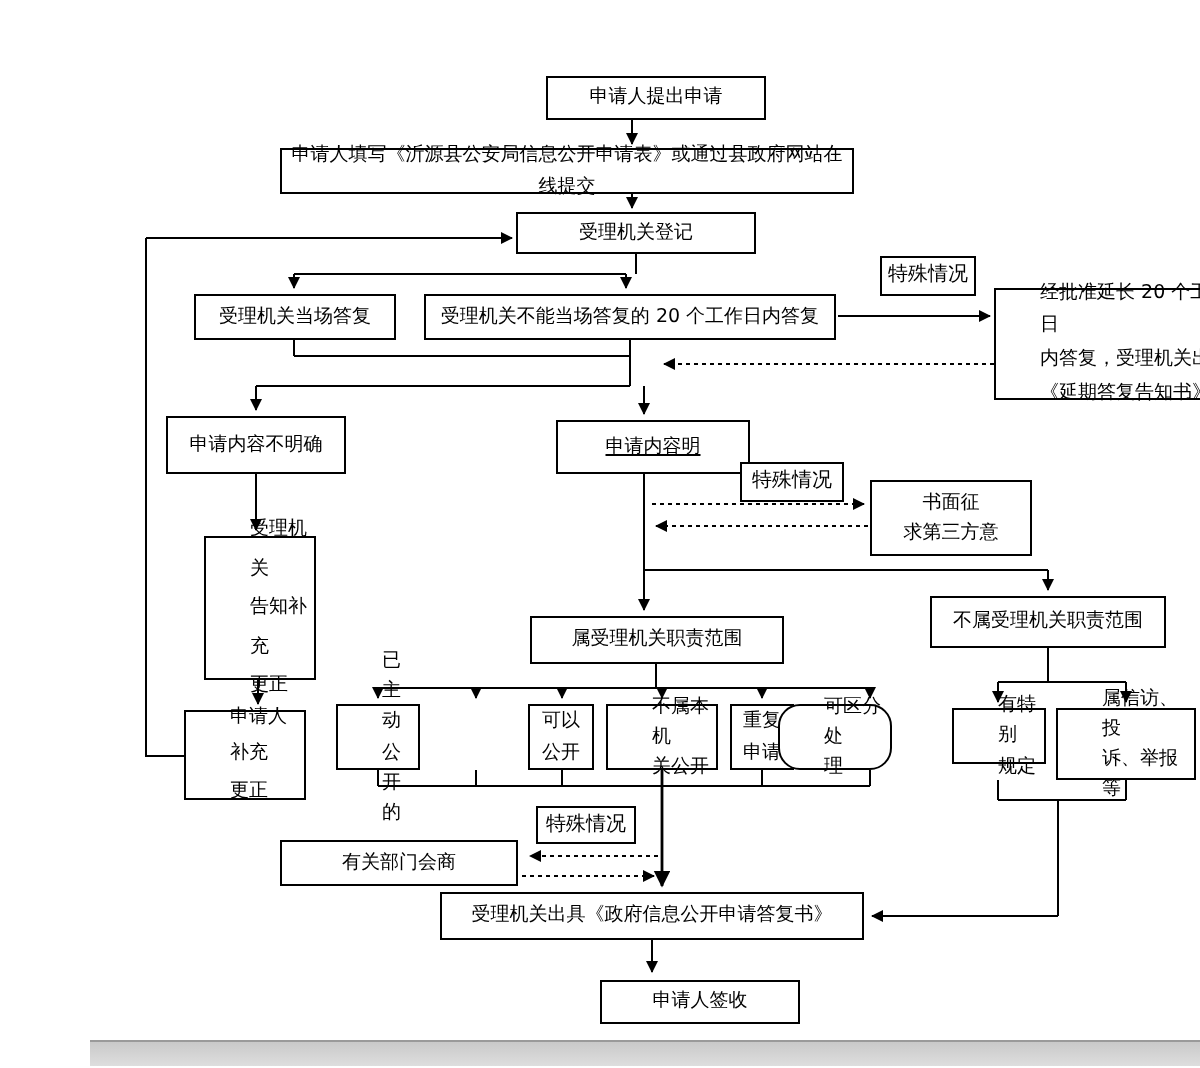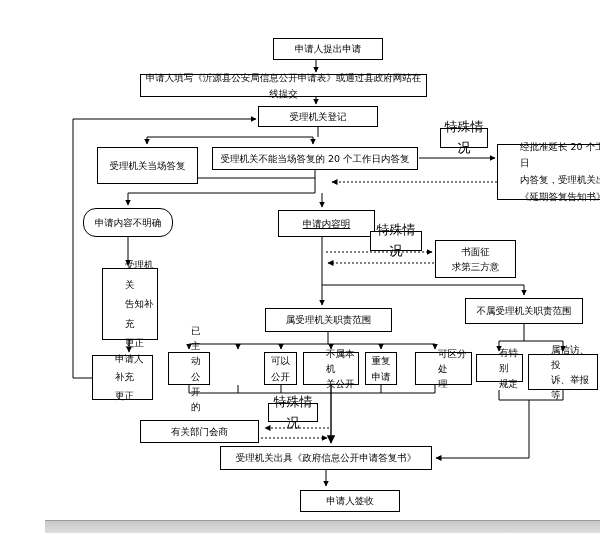--- a/index.html
+++ b/index.html
@@ -7,43 +7,43 @@
     position:relative;width:600px;height:534px;background:#ffffff;overflow:hidden;
     font-family:"DejaVu Sans",sans-serif;color:#000;margin-left:45px;
   }
   svg.connectors{position:absolute;left:0;top:0;width:600px;height:534px;}
   .node{
     position:absolute;box-sizing:border-box;border:1px solid #000;background:#fff;
     display:flex;align-items:center;justify-content:center;text-align:center;
     font-size:9.5px;line-height:1.6;white-space:pre-line;padding:1px 3px;
   }
   .ta-l{justify-content:flex-start;text-align:left;padding-left:22px;}
-  .small{font-size:13px;}
+  .small{font-size:10px;}
   
   .n-submit{left:228px;top:38px;width:110px;height:22px;}
   .n-fillform{left:95px;top:74px;width:287px;height:23px;}
   .n-register{left:213px;top:106px;width:120px;height:21px;}
   .n-sc-top{left:395px;top:128px;width:48px;height:20px;}
-  .n-onsite{left:52px;top:147px;width:101px;height:37px;}
+  .n-onsite{left:52px;top:147px;width:101px;height:23px;}
   .n-reply20{left:167px;top:147px;width:206px;height:23px;}
   .n-extension{left:452px;top:144px;width:125px;height:56px;line-height:1.75;}
-  .n-unclear{left:38px;top:208px;width:90px;height:29px;border-radius:13px;}
+  .n-unclear{left:38px;top:208px;width:90px;height:29px;}
   .n-clear{left:233px;top:210px;width:97px;height:27px;text-decoration:underline;}
   .n-sc-mid{left:325px;top:231px;width:52px;height:20px;}
   .n-third{left:390px;top:240px;width:81px;height:38px;}
   .n-notify{left:57px;top:268px;width:56px;height:72px;line-height:2.05;}
   .n-inscope{left:220px;top:308px;width:127px;height:24px;}
   .n-outscope{left:420px;top:298px;width:118px;height:26px;}
   .n-appsup{left:47px;top:355px;width:61px;height:45px;line-height:1.9;}
   .n-b1{left:123px;top:352px;width:42px;height:33px;}
   .n-b2{left:172px;top:352px;width:41px;height:33px;}
   .n-b3{left:219px;top:352px;width:33px;height:33px;}
   .n-b4{left:258px;top:352px;width:56px;height:33px;}
   .n-b5{left:320px;top:352px;width:32px;height:33px;}
-  .n-b6{left:370px;top:352px;width:57px;height:33px;}
+  .n-b6{left:344px;top:352px;width:57px;height:33px;border-radius:11px;}
   .n-specrule{left:431px;top:354px;width:47px;height:28px;}
   .n-petition{left:483px;top:354px;width:70px;height:36px;}
   .n-sc-bot{left:223px;top:403px;width:50px;height:19px;}
   .n-consult{left:95px;top:420px;width:119px;height:23px;}
   .n-replydoc{left:175px;top:446px;width:212px;height:24px;}
   .n-sign{left:255px;top:490px;width:100px;height:22px;}
   .scrollbar{
     position:absolute;left:0;top:520px;width:600px;height:12px;
     background:linear-gradient(#c9c9c9,#dedede);border-top:1px solid #9a9a9a;
   }

